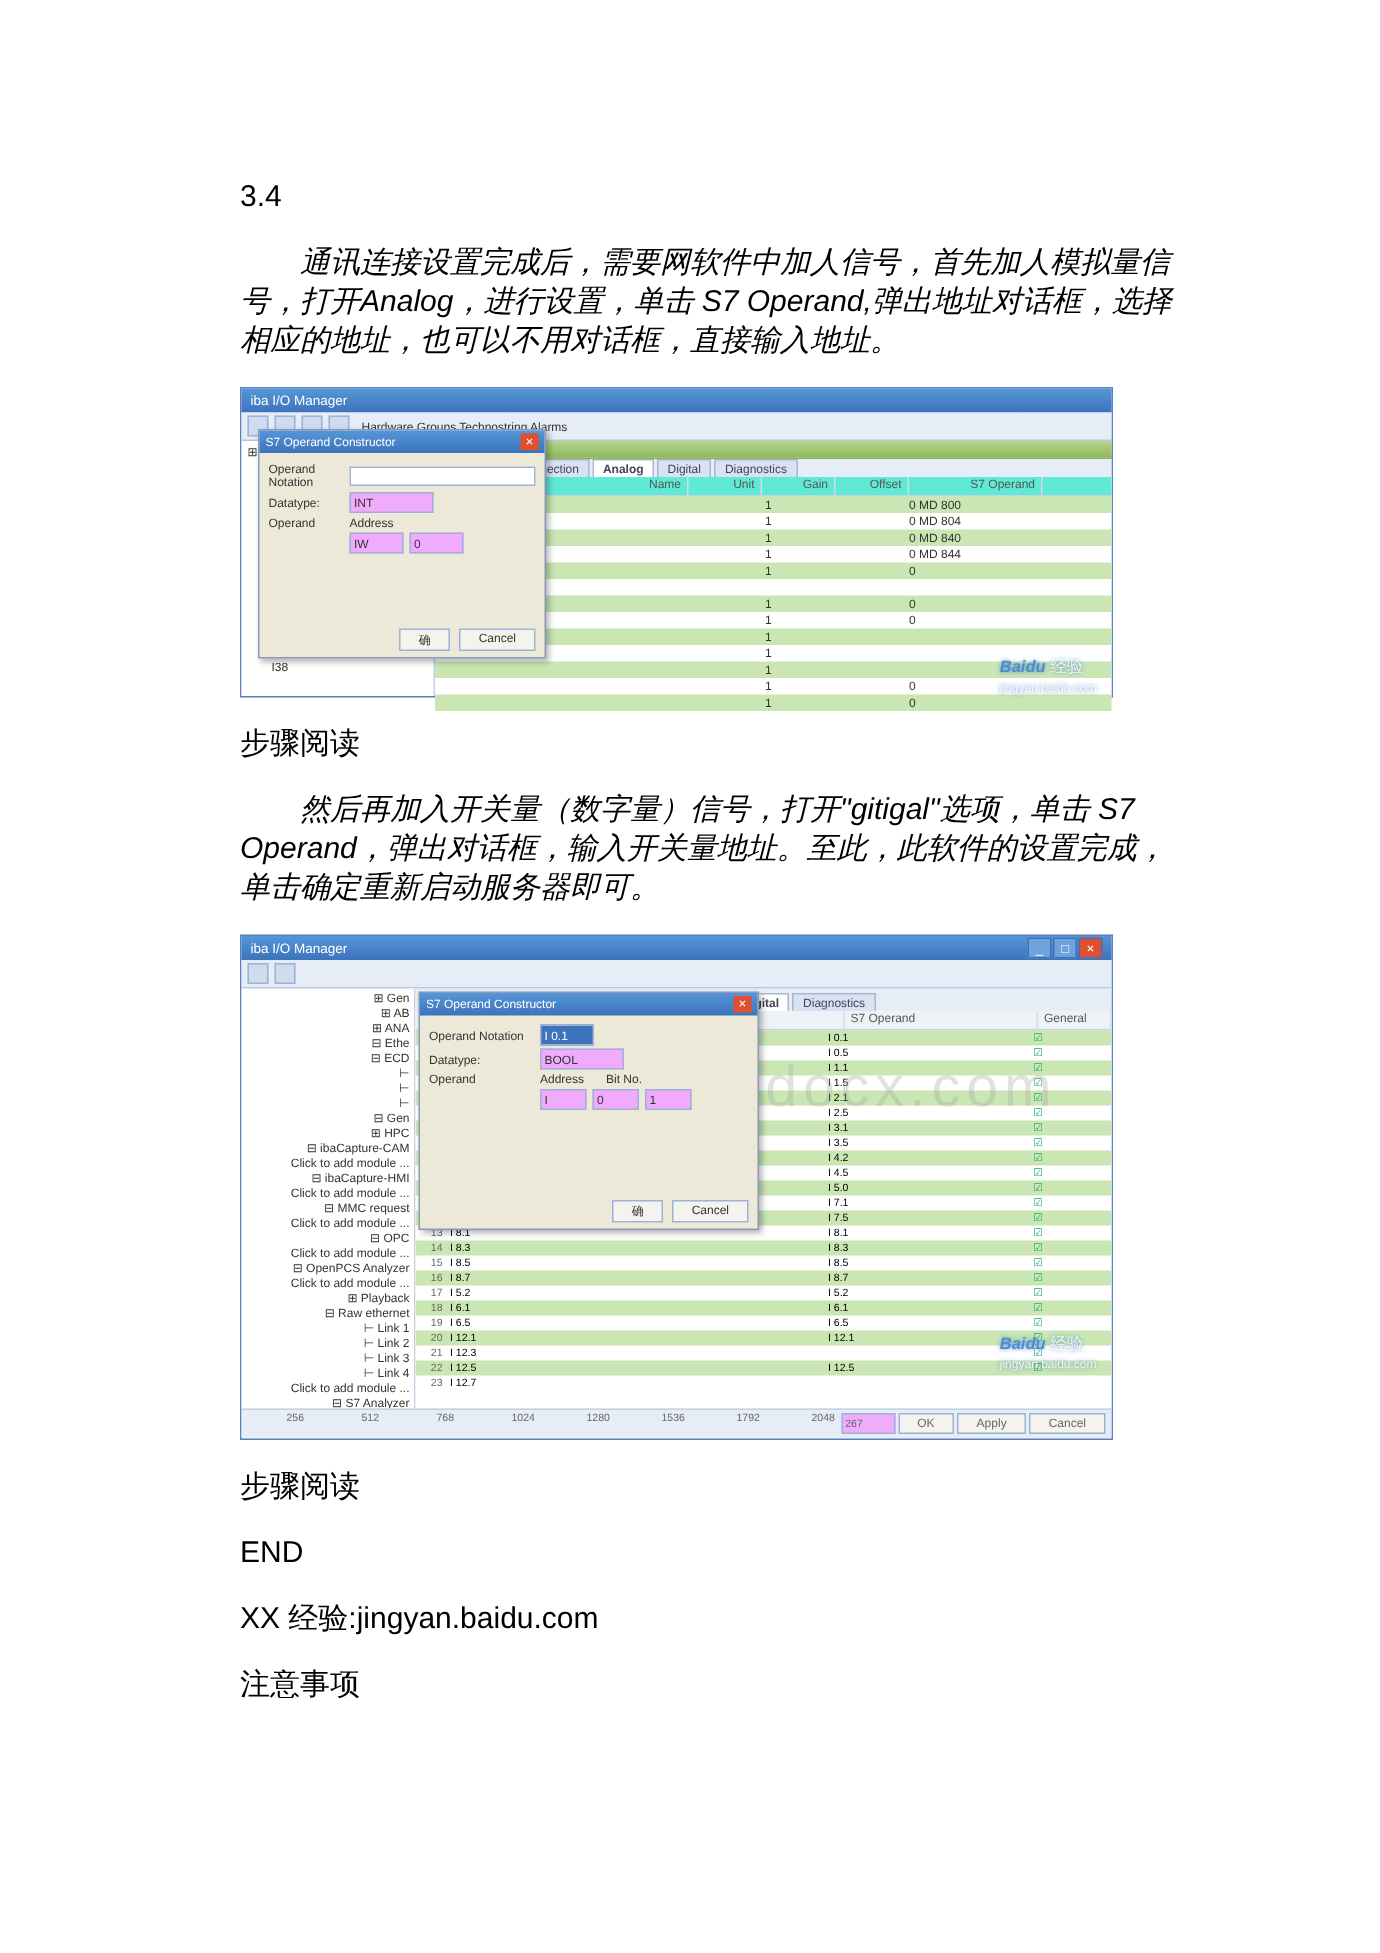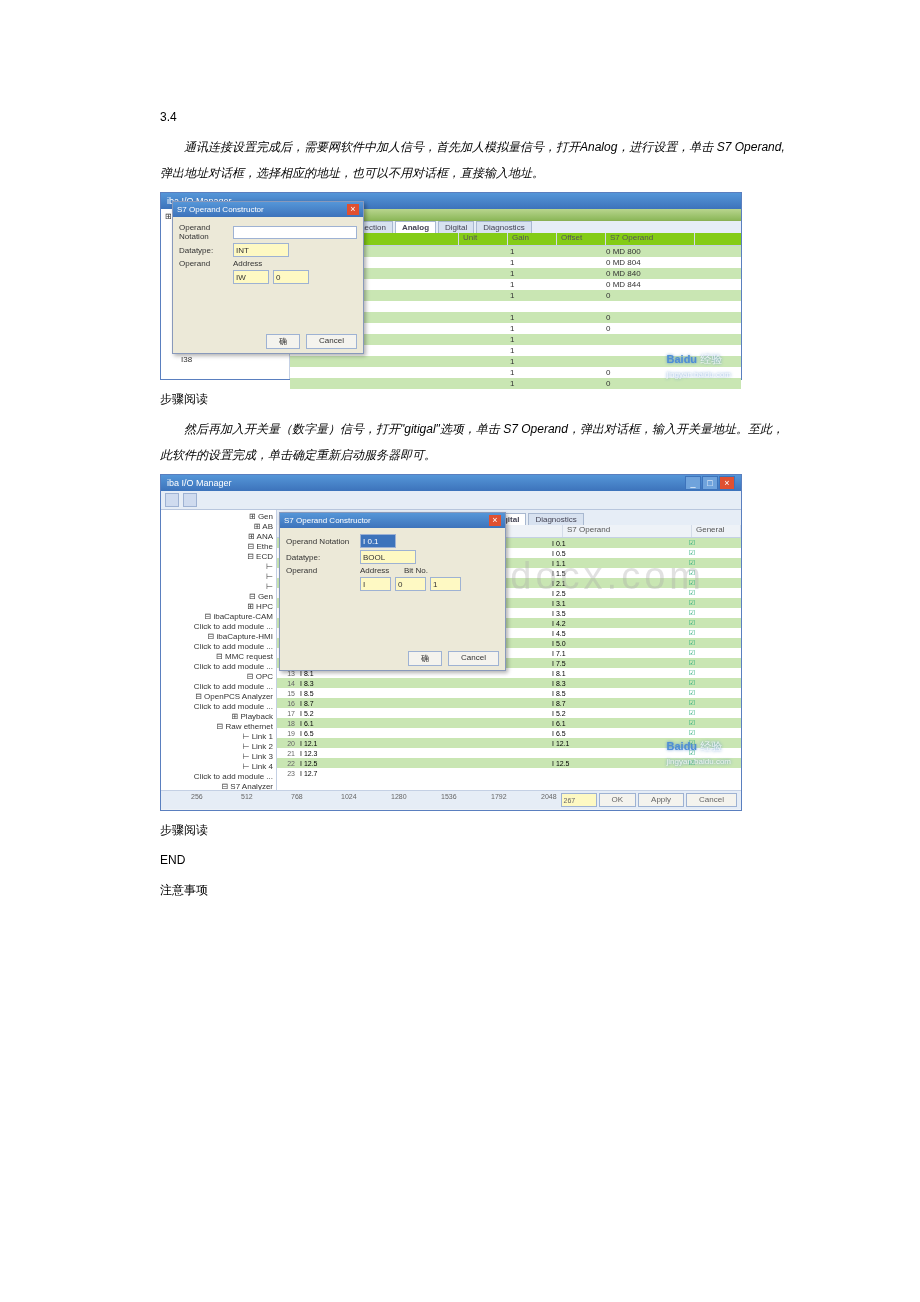--- a/index.html
+++ b/index.html
@@ -1,48 +1,48 @@
 <!DOCTYPE html>
 <html><head>
 <meta charset="utf-8">
 <style>
   body{margin:0;background:#fff;font-family:"Microsoft YaHei","SimSun",Arial,sans-serif;color:#000;}
   .page{width:920px;margin:0 auto;padding:100px 130px 100px 160px;box-sizing:border-box;}
-  .p{font-size:12px;line-height:26px;margin:4px 0;}
+  .p{font-size:20px;line-height:26px;margin:18px 0;}
   .ind{text-indent:2em;font-style:italic;}
   .screenshot{width:580px;border:1px solid #5a7fbf;margin:6px 0;background:#eef2f7;font-family:Arial,sans-serif;}
   .tbar{background:linear-gradient(#5596d8,#3d73bb);height:16px;display:flex;align-items:center;padding:0 6px;color:#fff;font-size:9px;}
   .toolbar{background:#e6edf6;border-bottom:1px solid #b8c6dd;height:18px;display:flex;align-items:center;padding:0 4px;font-size:8px;color:#333;gap:4px;}
   .ico{display:inline-block;width:12px;height:12px;background:#cfdbef;border:1px solid #9eb2d3;}
   .body1{display:flex;height:170px;}
   .tree{width:120px;background:#fff;border-right:1px solid #c4d0e4;font-size:8px;color:#333;padding:2px 4px;line-height:11px;overflow:hidden;}
   .tree .node{white-space:nowrap;}
   .main{flex:1;display:flex;flex-direction:column;}
   .modhdr{background:linear-gradient(#b8d58e,#8db85a);height:18px;display:flex;align-items:center;padding:0 8px;font-size:10px;color:#2d4a12;border-bottom:1px solid #8ab054;}
   .tabs{height:15px;display:flex;align-items:flex-end;padding:0 4px;background:#e6edf6;font-size:8px;gap:2px;}
   .tab{padding:1px 6px;background:#d8e2f0;border:1px solid #a8b8d0;border-bottom:none;color:#445;}
   .tab.act{background:#fff;font-weight:bold;}
   .grid{flex:1;background:#fff;position:relative;font-size:8px;}
-  .ghdr{display:flex;background:#84cc16;border-bottom:1px solid #c4d0e4;height:12px;color:#555;}
+  .ghdr{display:flex;background:#5eead4;border-bottom:1px solid #c4d0e4;height:12px;color:#555;text-align:right;}
   .ghdr span{padding:0 4px;border-right:1px solid #d4dce8;}
   .grow{height:11px;display:flex;align-items:center;}
   .grow.g{background:#c9e6b3;}
   .grow span{padding:0 4px;font-size:8px;color:#333;}
   .dlg{position:absolute;left:-118px;top:-32px;width:190px;background:#ece9d8;border:1px solid #8899bb;box-shadow:2px 2px 4px rgba(0,0,0,.3);}
   .dlgtb{background:linear-gradient(#5596d8,#3d73bb);height:15px;display:flex;align-items:center;justify-content:space-between;padding:0 4px;color:#fff;font-size:8px;}
   .dlgx{width:12px;height:11px;background:#e05030;color:#fff;display:flex;align-items:center;justify-content:center;font-size:9px;line-height:1;}
   .dlgbody{padding:4px 6px;font-size:8px;color:#333;}
   .fld{display:flex;align-items:center;margin:2px 0;gap:4px;}
   .fld label{width:50px;}
   .inp{border:1px solid #9eb2d3;background:#fff;height:11px;flex:1;}
-  .sel{border:1px solid #9eb2d3;background:#fef9c3;height:12px;width:50px;display:flex;align-items:center;padding:0 2px;}
+  .sel{border:1px solid #9eb2d3;background:#f0abfc;height:12px;width:50px;display:flex;align-items:center;padding:0 2px;}
   .dlgbtns{display:flex;justify-content:flex-end;gap:6px;margin-top:50px;}
   .btn{border:1px solid #9eb2d3;background:#f4f3ee;padding:1px 12px;font-size:8px;}
   .wm{position:absolute;right:10px;bottom:10px;color:rgba(255,255,255,.8);font-size:11px;text-shadow:0 0 3px rgba(70,130,200,.9);pointer-events:none;}
-  .wm b{color:#4d8dd6;font-weight:bold;}
+  .wm b{color:#4d8dd6;font-weight:bold;font-style:italic;}
   
   .ss2{height:335px;}
   .body2{display:flex;height:280px;position:relative;}
   .tree2{width:123px;background:#fff;border-right:1px solid #c4d0e4;font-size:8px;color:#333;padding:2px 3px;line-height:10px;overflow:hidden;text-align:right;}
   .main2{flex:1;display:flex;flex-direction:column;position:relative;}
   .grid2{flex:1;background:#fff;font-size:8px;overflow:hidden;}
   .g2hdr{display:flex;background:#eef2f7;border-bottom:1px solid #c4d0e4;height:12px;color:#555;font-size:8px;}
   .g2hdr span{padding:0 4px;border-right:1px solid #d4dce8;}
   .g2row{height:10px;display:flex;align-items:center;font-size:7px;}
   .g2row.g{background:#c9e6b3;}
@@ -62,20 +62,27 @@
 </head>
 <body>
 <div class="page">
   <div class="p">3.4</div>
   <div class="p ind">通讯连接设置完成后，需要网软件中加人信号，首先加人模拟量信号，打开Analog，进行设置，单击 S7 Operand,弹出地址对话框，选择相应的地址，也可以不用对话框，直接输入地址。</div>
 
   <div class="screenshot">
     <div class="tbar">
       <span>iba I/O Manager</span>
     </div>
+    <div class="toolbar">
+      <span class="ico"></span>
+      <span class="ico"></span>
+      <span class="ico"></span>
+      <span class="ico"></span>
+      <span style="margin-left:4px">Hardware  Groups  Technostring  Alarms</span>
+    </div>
     <div class="body1">
       <div class="tree">
         <div class="node">⊞ General</div>
         <div class="node" style="padding-left:8px">⊞ AB-ethernet</div>
         <div class="node" style="padding-left:8px">⊞ ANALOGClink</div>
         <div class="node" style="padding-left:8px">⊟ EGD</div>
         <div class="node" style="padding-left:16px">I3</div>
         <div class="node" style="padding-left:16px">I4</div>
         <div class="node" style="padding-left:16px">I4</div>
         <div class="node" style="padding-left:16px">I4</div>
@@ -509,14 +516,15 @@
           </div>
         <span class="btn">OK</span>
         <span class="btn">Apply</span>
         <span class="btn">Cancel</span>
       </div>
     </div>
   </div>
 
   <div class="p">步骤阅读</div>
   <div class="p">END</div>
+  <div class="p">XX 经验:jingyan.baidu.com</div>
   <div class="p">注意事项</div>
 </div>
 
 </body></html>

